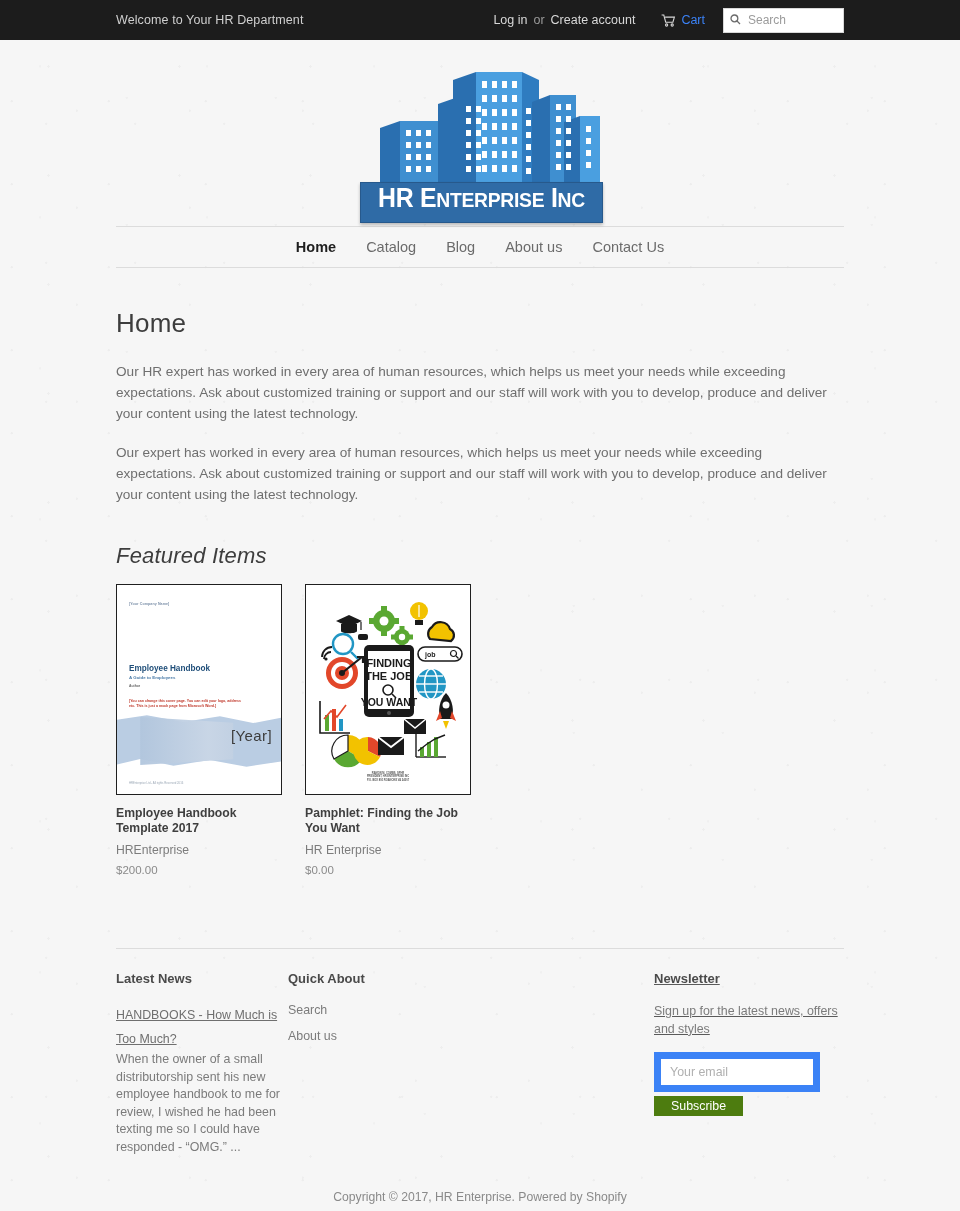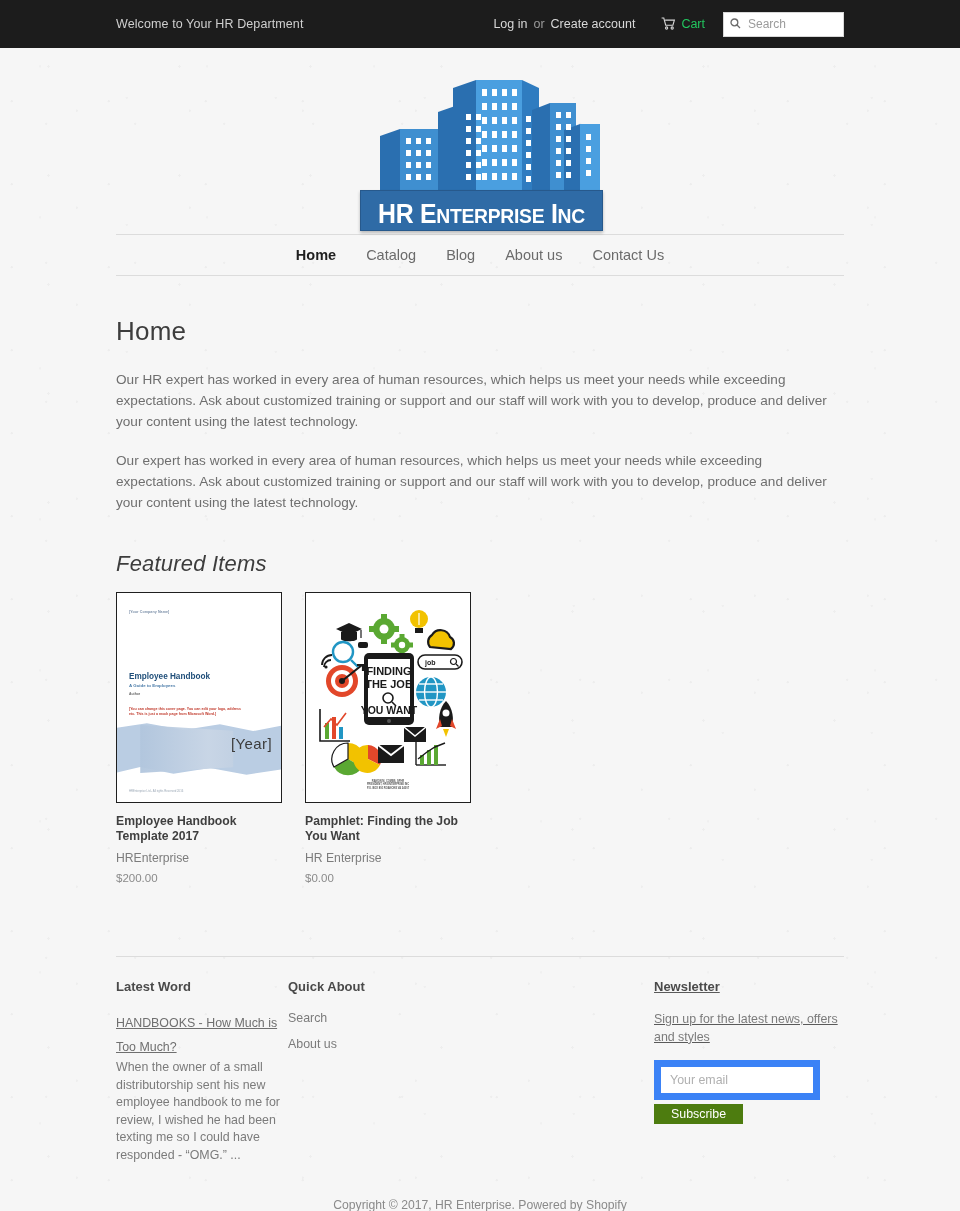--- a/index.html
+++ b/index.html
@@ -16,49 +16,49 @@
       radial-gradient(circle at 52% 89%, rgba(0,0,0,.03) 0 1px, transparent 1.3px),
       radial-gradient(circle at 24% 44%, rgba(0,0,0,.025) 0 1px, transparent 1.3px);
     background-size: 97px 83px, 131px 109px, 113px 97px, 149px 127px, 89px 139px, 167px 151px;
     color:#5a5a5a;
     overflow:hidden;
   }
   .wrap { width:728px; margin:0 auto; }
 
   
   .topbar {
-    height:48px; background:#1c1c1c; width:100%;
+    height:40px; background:#1c1c1c; width:100%;
     display:flex; align-items:center; position:relative;
   }
   .topbar-inner { width:728px; margin:0 auto; display:flex; align-items:center; width:100%; padding:0 116px; }
   .welcome { color:#cfcfcf; font-size:12.5px; letter-spacing:.1px; }
   .top-right { margin-left:auto; display:flex; align-items:center; gap:0; }
   .top-link { color:#d8d8d8; font-size:12.5px; text-decoration:none; }
   .top-sep { color:#9a9a9a; font-size:12.5px; margin:0 6px; }
-  .cart-link { display:flex; gap:5px; color:#22c55e; font-size:12.5px; text-decoration:none; margin-left:26px; }
+  .cart-link { display:flex; align-items:center; gap:5px; color:#3b82f6; font-size:12.5px; text-decoration:none; margin-left:26px; }
   .cart-ico { display:inline-block; width:15px; height:13px; position:relative; }
   .cart-ico svg { display:block; }
   .searchbox {
     margin-left:18px; width:121px; height:25px; background:#fff; border:1px solid #d8d8d8;
     display:flex; align-items:center; padding:0 6px; gap:5px;
   }
   .searchbox input {
     border:0; outline:0; font-size:12px; color:#777; width:95px;
     font-family:"Liberation Sans", sans-serif; background:transparent;
   }
   .searchbox input::placeholder { color:#9b9b9b; }
 
   
   .logo-area { padding-top:26px; display:flex; justify-content:center; }
   .logo { width:245px; height:160px; position:relative; }
   .sky { position:absolute; left:0; top:0; width:245px; height:120px; }
   .banner {
     position:absolute; left:2px; top:116px; width:243px; height:41px;
     background:#2f6ba6; border:1px solid #27598c;
-    display:flex; align-items:flex-end; justify-content:center;
+    display:flex; align-items:flex-start; justify-content:center;
     box-shadow:0 2px 3px rgba(0,0,0,.25);
   }
   .banner-text {
     color:#fff; font-family:"Liberation Sans Narrow","Liberation Sans",sans-serif;
     font-weight:bold; font-size:27px; letter-spacing:-0.3px;
     transform:scaleX(.92); white-space:nowrap;
   }
   .banner-text .sm { font-size:21px; }
 
   
@@ -443,21 +443,21 @@
       </div>
       <div class="ptitle">Pamphlet: Finding the Job You Want</div>
       <div class="pvendor">HR Enterprise</div>
       <div class="pprice">$0.00</div>
     </div>
   </div>
 
   <hr class="rule footer-rule">
   <div class="footer">
     <div class="fcol-news">
-      <div class="fhead">Latest Word</div>
+      <div class="fhead">Latest News</div>
       <a href="#" class="fnews-title">HANDBOOKS - How Much is Too Much?</a>
       <div class="fnews-body">When the owner of a small distributorship sent his new employee handbook to me for review, I wished he had been texting me so I could have responded  -  “OMG.” ...</div>
     </div>
     <div class="fcol-links">
       <div class="fhead">Quick About</div>
       <a href="#" class="flink">Search</a>
       <a href="#" class="flink">About us</a>
     </div>
     <div class="fcol-news2">
       <div class="fhead">Newsletter</div>

